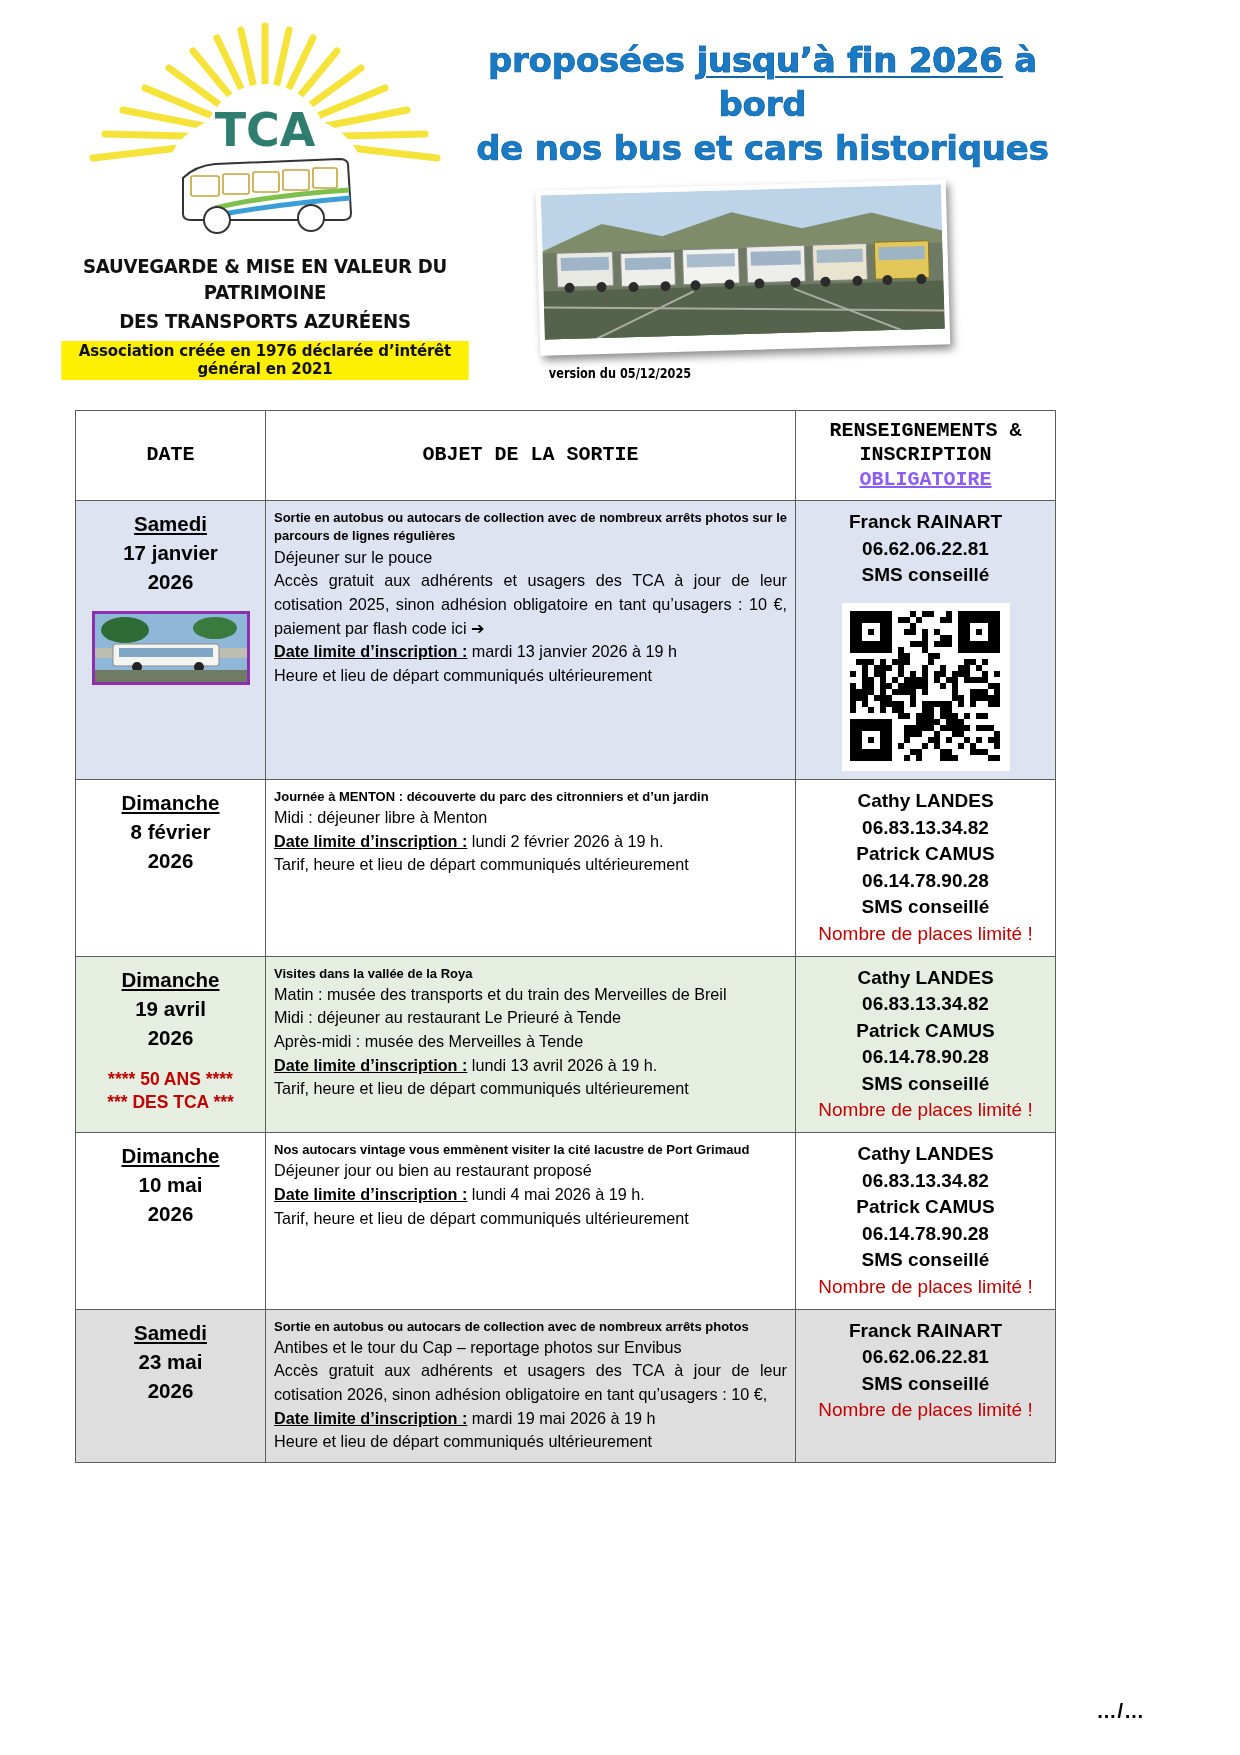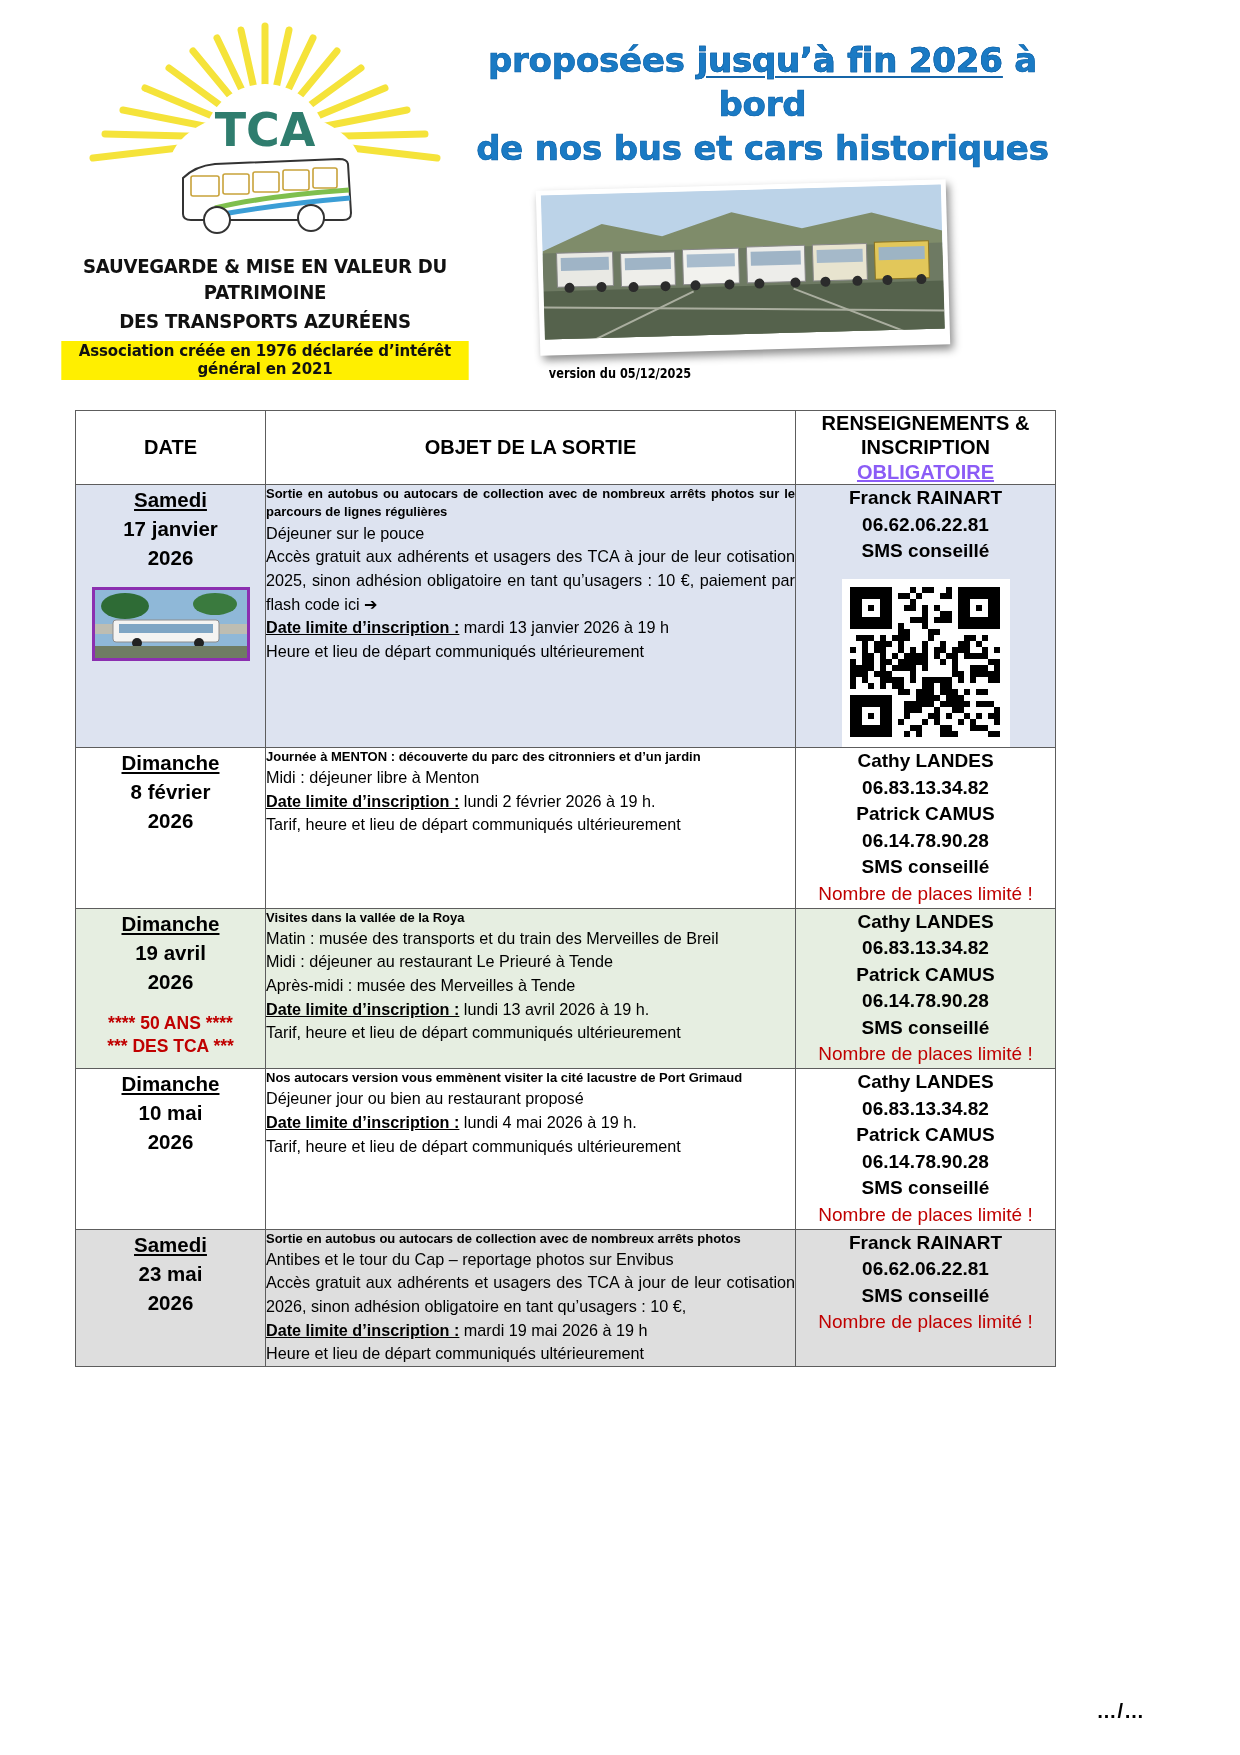--- a/index.html
+++ b/index.html
@@ -121,35 +121,35 @@
     position: absolute;
     left: 75px;
     top: 410px;
     width: 980px;
     border-collapse: collapse;
     table-layout: fixed;
   }
   .sched td, .sched th {
     border: 1.4px solid #5d5d5d;
     vertical-align: top;
-    padding: 0;
+    padding: 8px;
   }
   .col-date   { width: 190px; }
   .col-obj    { width: 530px; }
   .col-info   { width: 260px; }
 
   .sched thead th {
     text-align: center;
     vertical-align: middle;
-    font-family: Liberation Sans, sans-serif;
+    font-family: Liberation Mono, monospace;
     font-weight: bold;
     font-size: 20px;
     background: #ffffff;
     height: 60px;
-    padding: 0 6px;
+    padding: 8px 6px;
     line-height: 1.22;
   }
   .oblig {
     color: #8b5cf6;
     text-decoration: underline;
   }
 
   
   .tint-blue  { background: #dde3f0; }
   .tint-white { background: #ffffff; }
@@ -754,21 +754,21 @@
           <div>06.83.13.34.82</div>
           <div>Patrick CAMUS</div>
           <div>06.14.78.90.28</div>
           <div>SMS conseillé</div>
           <div class="limit">Nombre de places limité !</div>
         </td>
       </tr>
       <tr>
         <td class="datecell tint-white"><span class="dow-u">Dimanche</span><br><span>10 mai</span><br><span>2026</span></td>
         <td class="objcell tint-white">
-          <p class="lead">Nos autocars version vous emmènent visiter la cité lacustre de Port Grimaud</p>
+          <p class="lead">Nos autocars vintage vous emmènent visiter la cité lacustre de Port Grimaud</p>
           <p class="just">Déjeuner jour ou bien au restaurant proposé</p>
           <p><span class="u-bold">Date limite d’inscription :</span><span> lundi 4 mai 2026 à 19 h.</span></p>
           <p>Tarif, heure et lieu de départ communiqués ultérieurement</p>
         </td>
         <td class="infocell tint-white">
           <div>Cathy LANDES</div>
           <div>06.83.13.34.82</div>
           <div>Patrick CAMUS</div>
           <div>06.14.78.90.28</div>
           <div>SMS conseillé</div>

